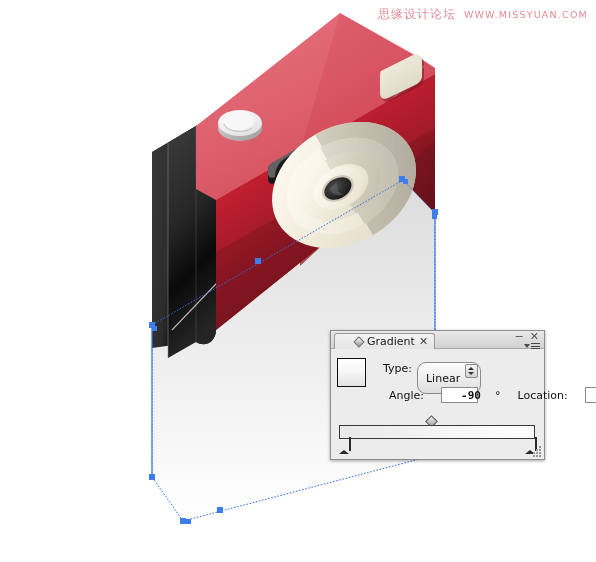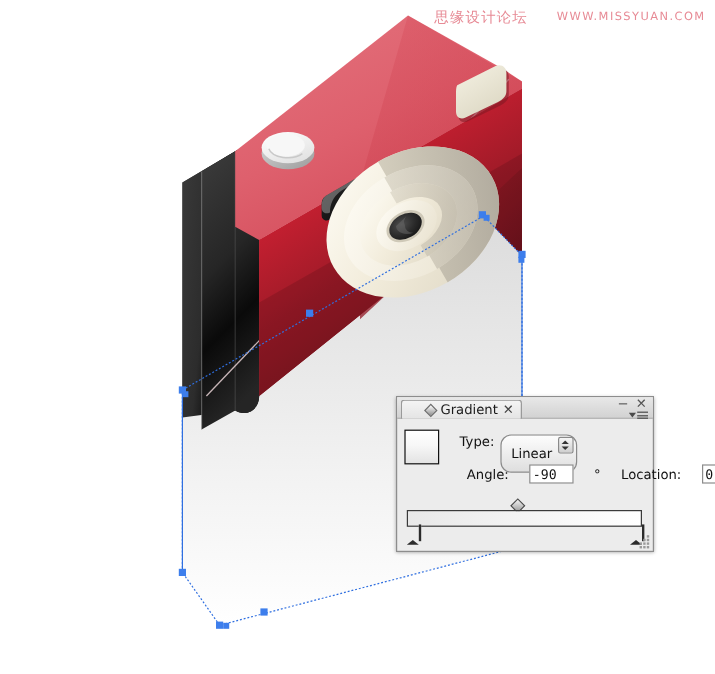--- a/index.html
+++ b/index.html
@@ -11,21 +11,21 @@
     overflow:hidden;
     position:relative;
   }
   #stage{position:absolute;left:0;top:0;width:596px;height:562px;overflow:hidden;}
   #artwork{position:absolute;left:0;top:0;width:596px;height:562px;}
 
   
   .watermark{
     position:absolute;
     top:6px;right:8px;
-    display:flex;align-items:center;gap:24px;
+    display:flex;align-items:center;gap:8px;
     user-select:none;
     pointer-events:none;
   }
   .wm-cn{
     font-family:"DejaVu Sans", sans-serif;
     font-size:12px;color:#e78a95;letter-spacing:1px;
   }
   .wm-en{
     font-family:"DejaVu Sans", sans-serif;
     font-size:9.5px;color:#e78a95;letter-spacing:1.2px;
@@ -144,24 +144,25 @@
   .row-angle{
     position:absolute;left:28px;top:38px;
     display:flex;align-items:center;gap:17px;margin-left:30px;
   }
   .txtfield{
     height:16px;
     background:#ffffff;
     border:1px solid #8c8c8c;
     box-sizing:border-box;
     display:flex;align-items:center;
-    padding-left:2px;
+    padding-left:19px;
     font-family:"DejaVu Sans Mono", monospace;
     font-size:11px;color:#111;
     cursor:text;
+    font-weight:bold;
   }
   .f-angle{width:37px;}
   .f-loc{width:34px;}
   .unit{font-family:"DejaVu Sans", sans-serif;font-size:11px;color:#111;}
 
   .grad-slider-wrap{
     position:absolute;left:8px;top:68px;
     width:196px;height:34px;
   }
   .grad-track{

